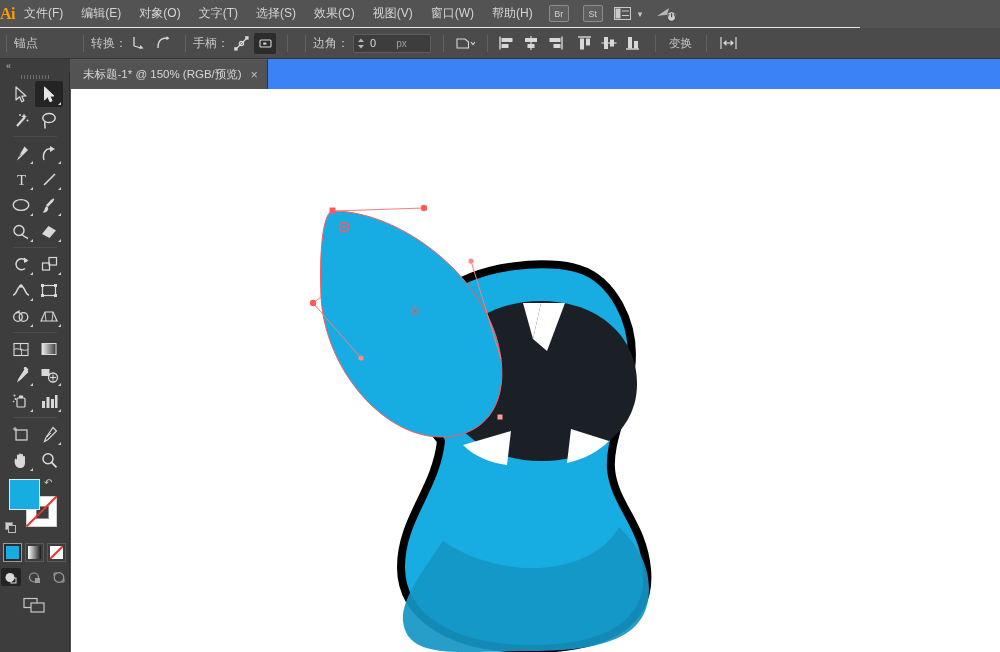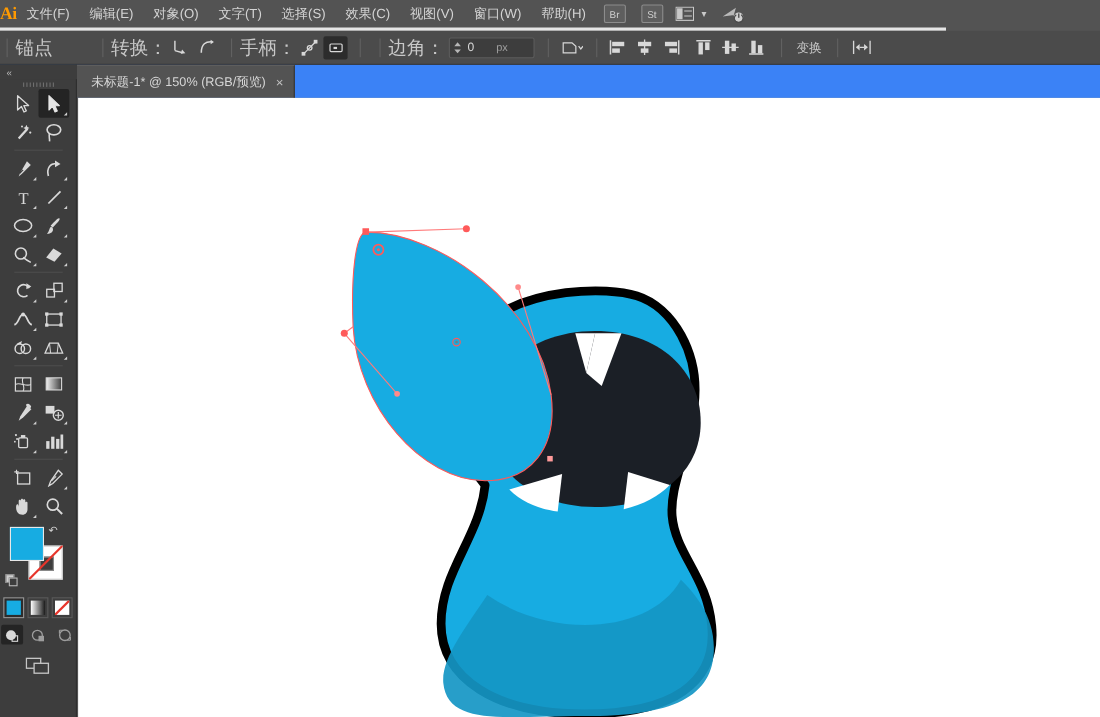--- a/index.html
+++ b/index.html
@@ -10,21 +10,21 @@
     font-family: "Liberation Sans", "DejaVu Sans", sans-serif;
     -webkit-font-smoothing: antialiased;
   }
   #app { position: relative; width: 1000px; height: 652px; }
 
   
   .menubar {
     position: absolute; left: 0; top: 0; width: 860px; height: 28px;
     background: #535353;
     display: flex; align-items: center;
-    border-bottom: 3px solid #e5e5e5;
+    border-bottom: 1px solid #e5e5e5;
   }
   .ai-logo {
     width: 34px; height: 28px;
     display: flex; align-items: center; justify-content: center;
     color: #ff9a00; font-weight: bold; font-size: 16px;
     font-family: "Liberation Serif", serif;
     letter-spacing: -0.5px;
   }
   .menu-item {
     height: 28px; padding: 0 9px;
@@ -46,21 +46,21 @@
   .mb-ico { margin: 0 4px; display: flex; align-items: center; }
   .chev { color: #c9c9c9; font-size: 9px; margin-left: 3px; }
 
   
   .controlbar {
     position: absolute; left: 0; top: 28px; width: 1000px; height: 31px;
     background: #4b4b4b;
     display: flex; align-items: center;
     border-bottom: 1px solid #333;
   }
-  .cb-label { color: #c8c8c8; font-size: 17px; white-space: nowrap; }
+  .cb-label { color: #c8c8c8; font-size: 12px; white-space: nowrap; }
   .cb-grp { display: flex; align-items: center; height: 31px; }
   .cb-sep {
     width: 1px; height: 17px; background: #616161; margin: 0 7px;
     flex: none;
   }
   .cb-icon {
     width: 22px; height: 21px; margin: 0 1px;
     display: flex; align-items: center; justify-content: center;
     border-radius: 2px;
   }

